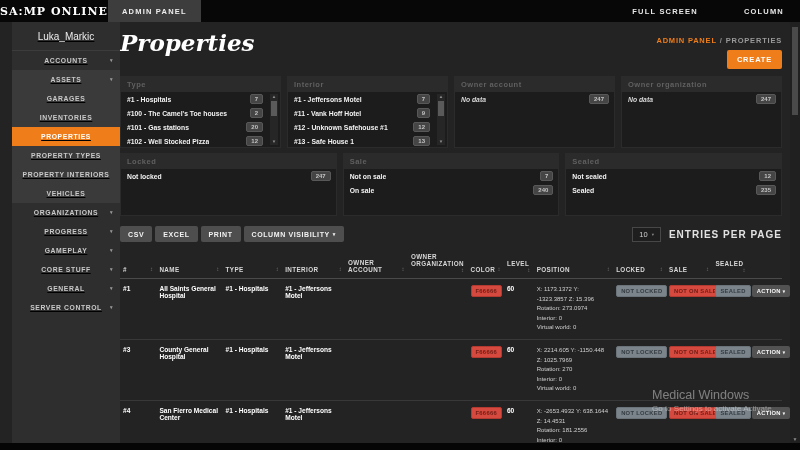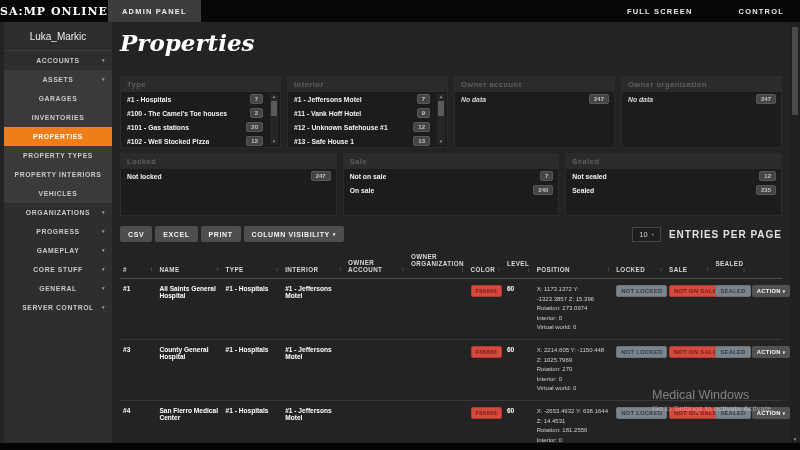--- a/index.html
+++ b/index.html
@@ -12,21 +12,21 @@
   
   .topbar{position:absolute;top:0;left:0;width:800px;height:22px;background:#070707;
     display:flex;align-items:stretch;z-index:30;}
   .logo{width:108px;display:flex;align-items:center;justify-content:center;color:#fff;
     font-weight:bold;font-size:11px;letter-spacing:1px;font-family:"DejaVu Serif",serif;}
   .topbar-tab{background:#3d3d3d;color:#eee;font-size:7.5px;font-weight:bold;
     letter-spacing:1.2px;display:flex;align-items:center;padding:0 14px;}
   .topbar-right{margin-left:auto;display:flex;align-items:center;gap:22px;padding-right:16px;}
   .topbar-right span{color:#e8e8e8;font-size:7.5px;font-weight:bold;letter-spacing:1.2px;cursor:pointer;padding-left:24px;}
   
-  .sidebar{position:absolute;top:22px;left:4px;width:108px;bottom:0;background:var(--bg-side);z-index:20;}
+  .sidebar{position:absolute;top:22px;left:12px;width:108px;bottom:0;background:var(--bg-side);z-index:20;text-decoration:underline;}
   .username{color:#ececec;font-size:10px;text-align:center;padding:9px 0 8px;
     border-bottom:1px solid #3c3c3c;}
   .side-item{position:relative;display:flex;align-items:center;justify-content:center;
     height:19px;color:#c9c9c9;font-size:6.8px;font-weight:bold;letter-spacing:.6px;cursor:pointer;}
   .side-item .caret{position:absolute;right:7px;top:6px;font-size:5px;color:#9a9a9a;}
   .side-group{background:#3a3a3a;}
   .side-item.active{background:var(--accent);color:#fff;}
   
   .vscroll{position:absolute;top:22px;right:0;width:10px;bottom:7px;background:#202020;z-index:40;}
   .vscroll .thumb{position:absolute;top:5px;left:2px;right:2px;height:88px;background:#4a4a4a;}
@@ -107,21 +107,21 @@
   .watermark .w2{font-size:8px;margin-top:2px;}
 </style>
 </head>
 <body>
 
 <div class="topbar">
   <div class="logo">SA:MP ONLINE</div>
   <div class="topbar-tab">ADMIN PANEL</div>
   <div class="topbar-right">
     <span>FULL SCREEN</span>
-    <span>CONTROL</span>
+    <span>COLUMN</span>
   </div>
 </div>
 
 <div class="sidebar">
   <div class="username">Luka_Markic</div>
   <div id="sidebar-menu">
       <div class="side-item">
         <span class="side-label">ACCOUNTS</span>
         <span class="caret">▾</span>
       </div>
@@ -172,20 +172,26 @@
       <div class="side-item">
         <span class="side-label">SERVER CONTROL</span>
         <span class="caret">▾</span>
       </div>
     </div>
 </div>
 
 <div class="main">
   <div class="main-head">
     <h1 class="title">Properties</h1>
+    <div class="head-right">
+      <div class="breadcrumb">
+        <span class="bc-active">ADMIN PANEL</span><span class="bc-sep">/</span><span class="bc-current">PROPERTIES</span>
+      </div>
+      <button class="create-btn">CREATE</button>
+    </div>
   </div>
 
   <div class="filters-row1">
     <div class="panel">
         <div class="panel-title">Type</div>
         <div class="panel-list has-scroll">
           <div class="f-item">
             <span class="f-text">#1 - Hospitals</span>
             <span class="f-badge">7</span>
           </div>

